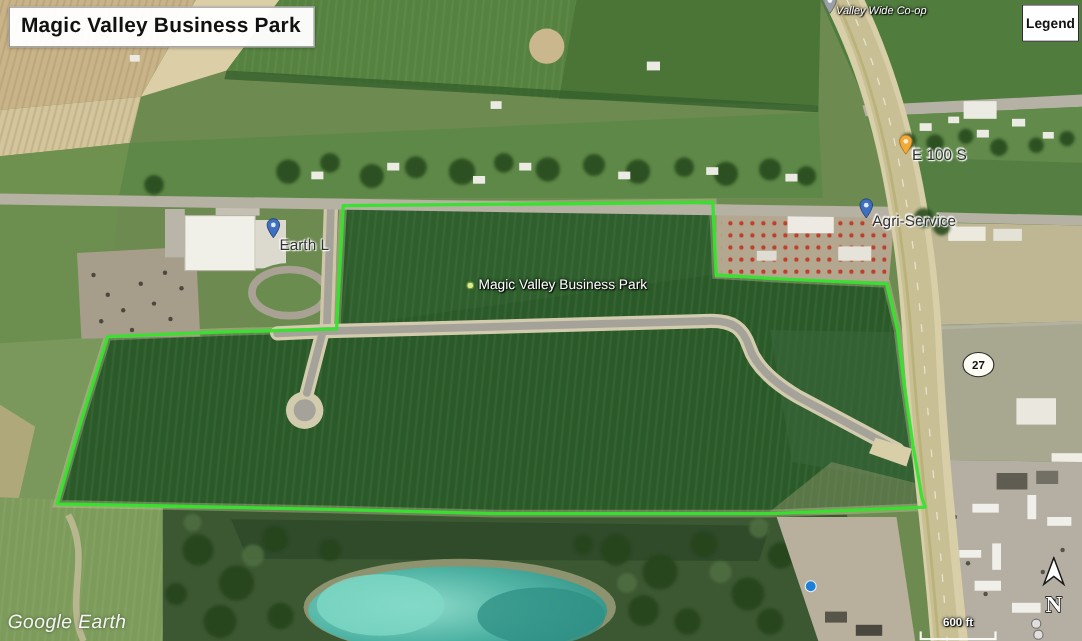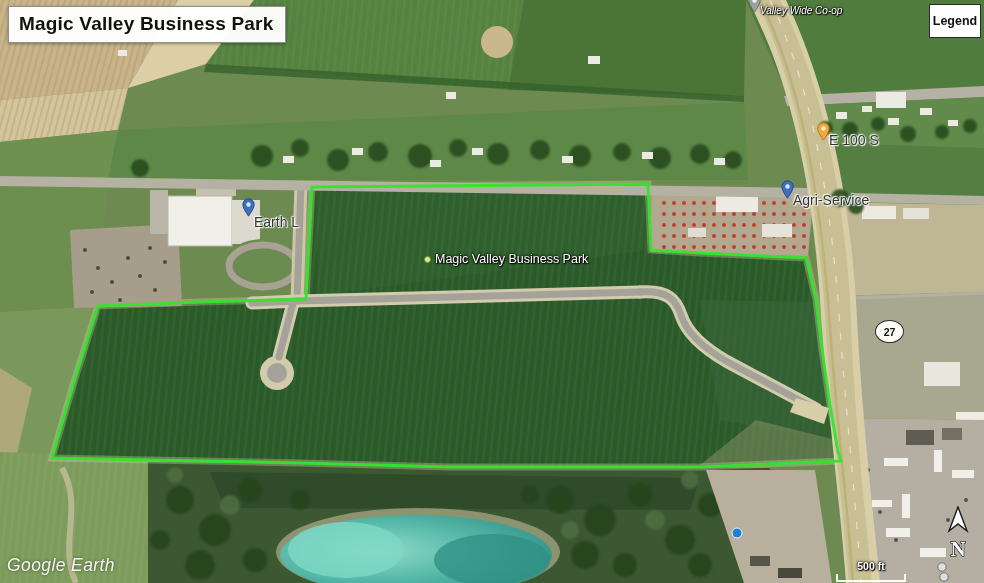--- a/index.html
+++ b/index.html
@@ -321,21 +321,21 @@
     <span class="pin-label halo-light">E 100 S</span>
   </div>
 
   <div class="ov shield">
     <span>27</span>
   </div>
 
   <div class="ov watermark">Google Earth</div>
 
   <div class="ov scale">
-    <div class="scale-text halo-dark">500 ft</div>
+    <div class="scale-text halo-dark">600 ft</div>
     <div class="scale-line">
       <span class="tick l"></span>
       <span class="tick r"></span>
     </div>
   </div>
 
   <svg class="ov compass" viewBox="0 0 40 76">
     <polygon points="24,1 33,25 24,18 15,25" fill="#ffffff" stroke="#1a1a1a" stroke-width="1.4"></polygon>
     <text x="24" y="50" text-anchor="middle" font-size="21" font-weight="bold" fill="#ffffff" stroke="#000000" stroke-width="1.2" style="paint-order:stroke">N</text>
     <circle cx="8" cy="61" r="4.2" fill="#e8e8e8" stroke="#666" opacity="0.85"></circle>

